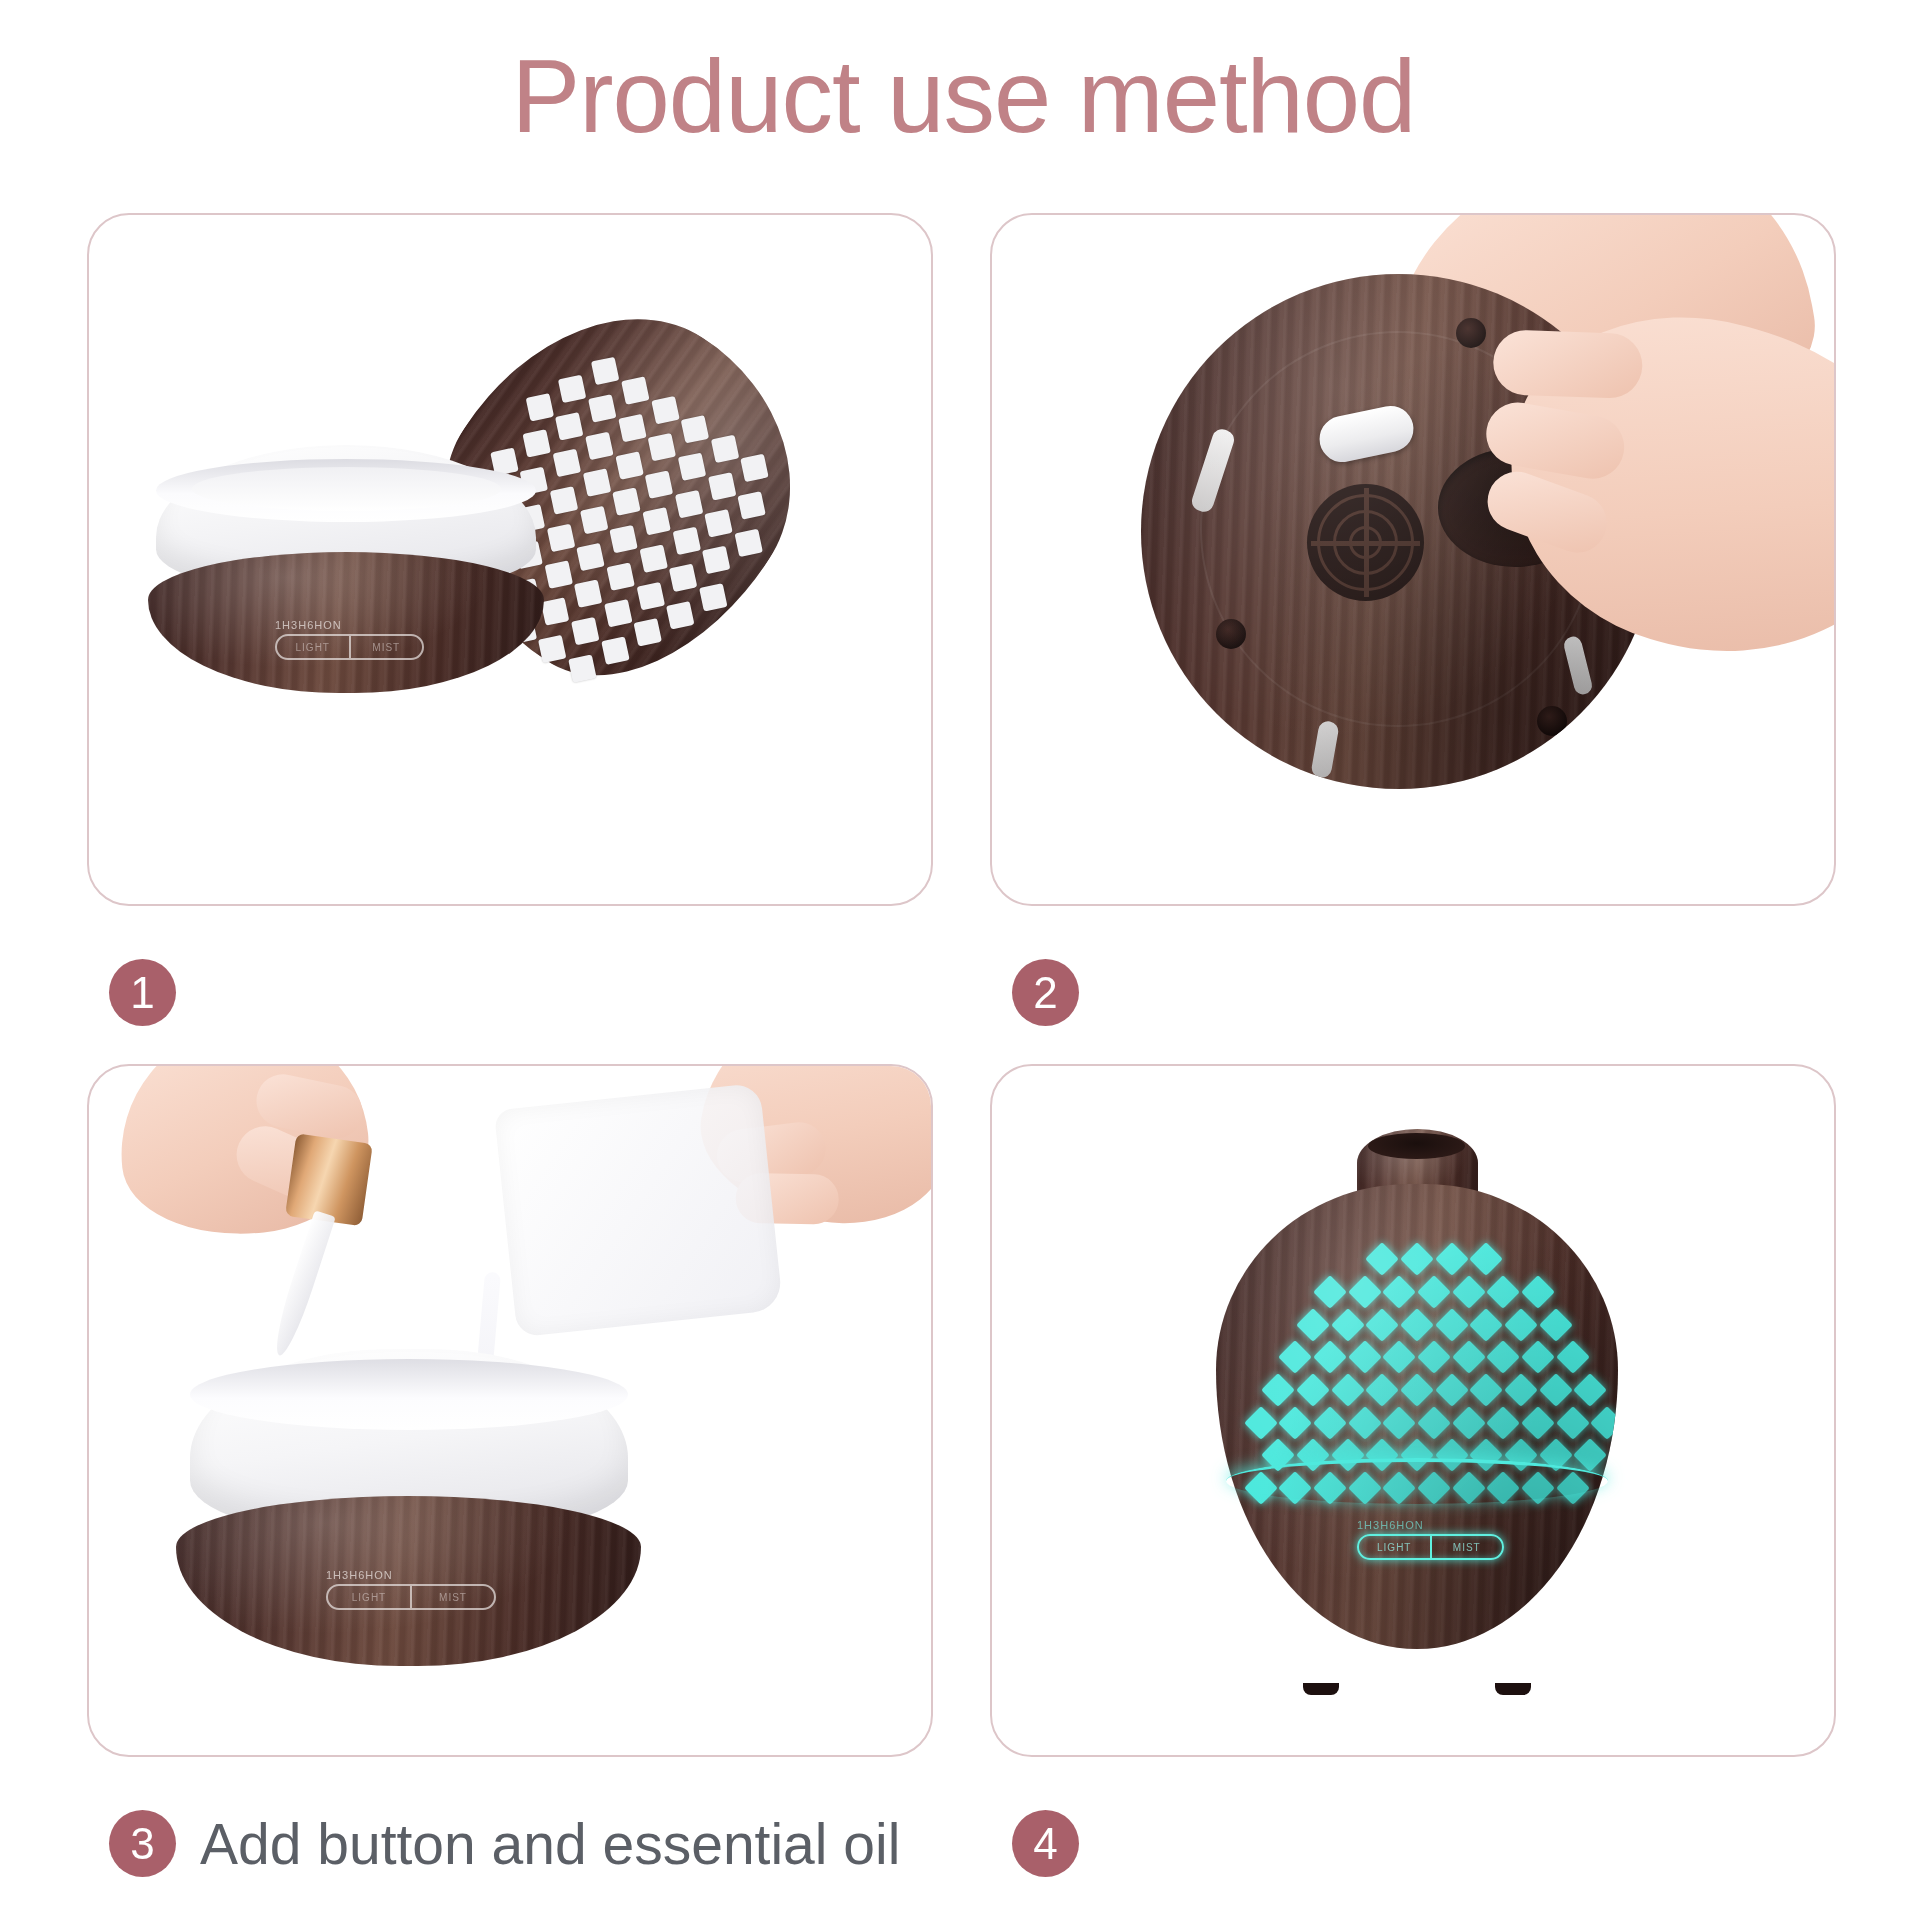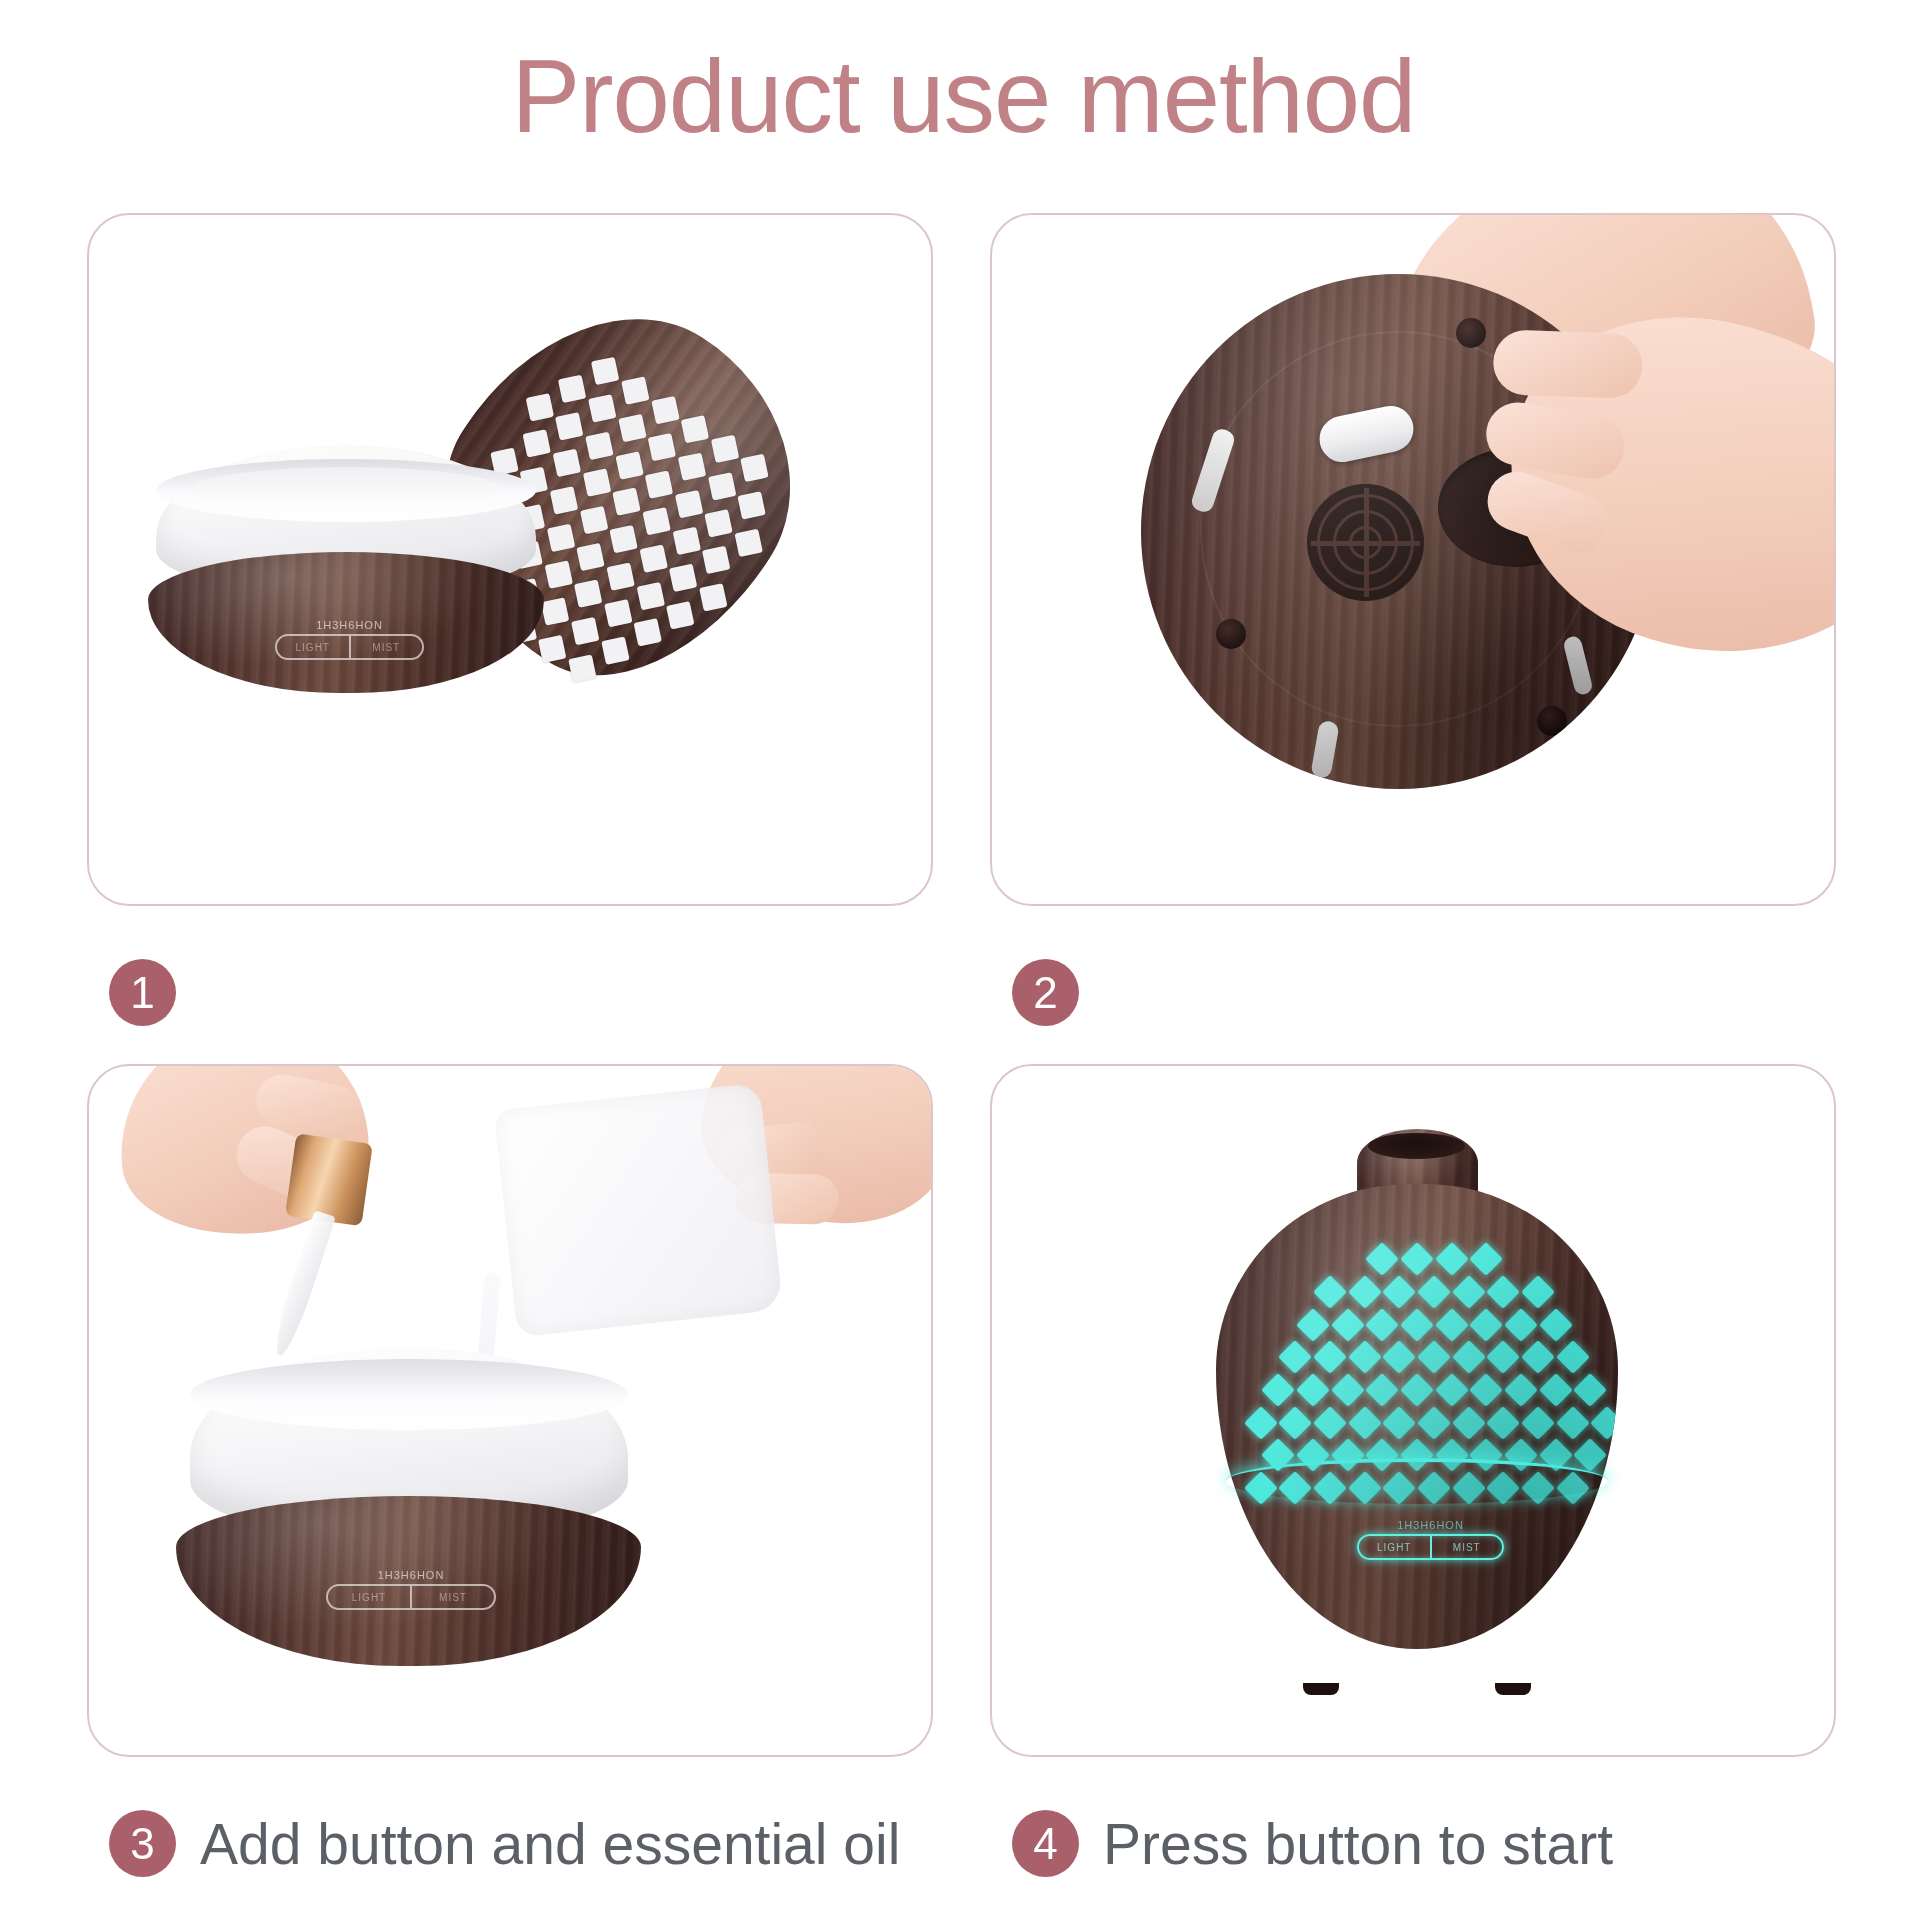--- a/index.html
+++ b/index.html
@@ -104,21 +104,21 @@
   }
   .s1-wood::after {
     content:""; position:absolute; inset:0;
     background: radial-gradient(ellipse at 35% 18%, rgba(255,255,255,0.20), rgba(255,255,255,0) 55%);
   }
   .s1-foot { position:absolute; bottom:-4px; width:34px; height:12px; background:#241312; border-radius:0 0 8px 8px; opacity:.85;}
 
   
   .panel { position:absolute; }
   .panel .ticks {
-    display:flex; justify-content:center;
+    display:flex; justify-content:flex-start;
     font-size:11px; letter-spacing:1px;
     color:rgba(235,228,226,0.72);
     font-family:"Liberation Sans", sans-serif;
     margin-bottom:3px;
   }
   .panel .btns {
     display:flex;
     border:2px solid rgba(232,226,224,0.72);
     border-radius:989px;
     overflow:hidden; height:26px;
@@ -626,19 +626,18 @@
               <div class="btn">MIST</div>
             </div>
           </div>
 
           <div class="s4-foot" style="left:95px"></div>
           <div class="s4-foot" style="left:287px"></div>
         </div>
       </div>
       <div class="caption">
         <div class="badge">4</div>
-        <div class="caption-text">Press button to start</div>
       </div>
     </div>
 
   </div>
 </div>
 
 
 </body></html>

